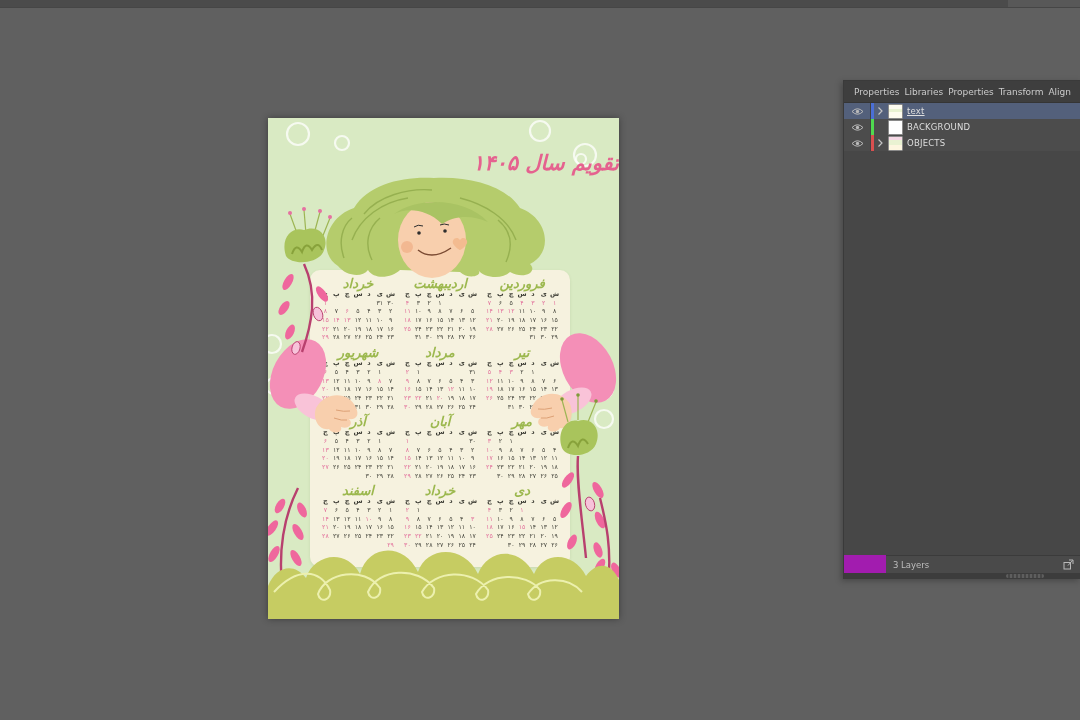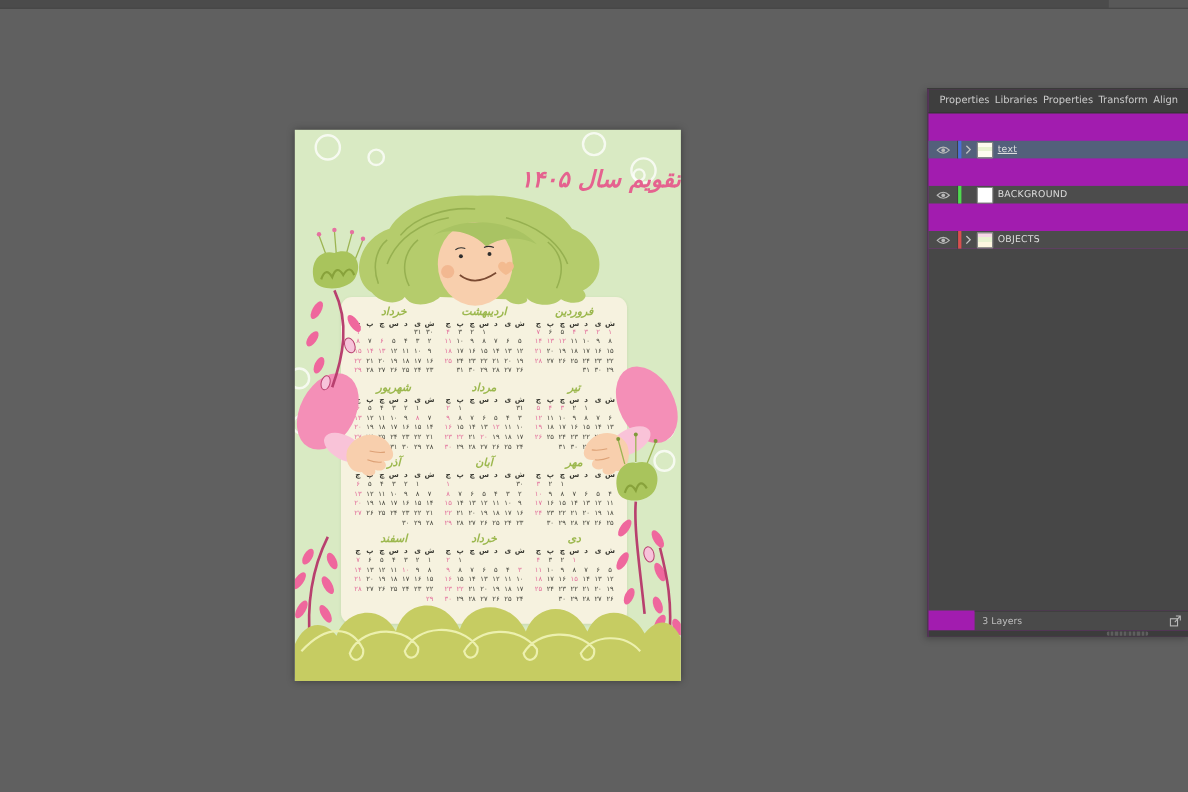--- a/index.html
+++ b/index.html
@@ -15,35 +15,35 @@
   #poster .layer-back{z-index:1;}
   #sheet{position:absolute;left:42px;top:152px;width:260px;height:297px;background:#f6f2df;border-radius:10px;z-index:2;box-shadow:0 1px 3px rgba(90,100,50,.12);}
   #poster .layer-front{z-index:3;pointer-events:none;}
   #poster-title{position:absolute;left:0;top:33px;width:100%;text-align:right;z-index:4;
     font-size:21px;font-weight:bold;font-style:italic;color:#e5628f;direction:rtl;letter-spacing:1px;}
 
   
   #calendar-grid{display:grid;grid-template-columns:repeat(3,1fr);direction:rtl;
     column-gap:6px;row-gap:6px;padding:9px 10px 6px 10px;}
   .month{width:76px;justify-self:center;}
-  .mname{font-size:10px;line-height:10px;height:10px;color:#9cb84e;text-align:center;font-style:italic;font-weight:bold;}
+  .mname{font-size:13px;line-height:10px;height:10px;color:#9cb84e;text-align:center;font-style:italic;font-weight:bold;}
   .mgrid{display:grid;grid-template-columns:repeat(7,1fr);direction:rtl;margin-top:1px;}
   .mgrid span{display:block;height:8.7px;line-height:8.7px;text-align:center;}
   .wd{font-size:6.6px;color:#3b3b33;font-weight:bold;}
   .dy{font-size:6.2px;color:#45453c;}
   .dy.hol{color:#e26f9b;}
 
   
   #panel{position:absolute;left:843px;top:80px;width:237px;height:498px;background:#a21caf;
     border-left:1px solid #3a3a3a;border-top:1px solid #3a3a3a;box-shadow:-2px 2px 6px rgba(0,0,0,.25);
     display:flex;flex-direction:column;}
   #panel-tabs{height:21px;background:#3e3e3e;display:flex;align-items:center;justify-content:space-between;
     padding:0 10px;border-bottom:1px solid #353535;}
   #panel-tabs span{font-size:9px;color:#cbcbcb;white-space:nowrap;cursor:default;}
-  .layer-row{height:16px;display:flex;align-items:center;background:#4c4c4c;position:relative;margin-top:25px;}
+  .layer-row{height:16px;display:flex;align-items:center;background:#4c4c4c;position:relative;}
   .layer-row.selected{background:#53607b;}
   .eye-cell{width:26px;height:16px;display:flex;align-items:center;justify-content:center;border-right:1px solid #414141;}
   .color-bar{width:3px;height:16px;}
   .tw{width:12px;display:flex;align-items:center;justify-content:center;}
   .thumb{width:13px;height:13px;background:#fff;border:1px solid #8a8a8a;border-radius:1px;margin:0 4px 0 2px;}
   .thumb.art1{background:linear-gradient(180deg,#fdfbef 0 30%,#e9f2d2 30% 55%,#fdfbef 55% 100%);}
   .thumb.art2{background:linear-gradient(180deg,#f6d9e6 0 25%,#e9f2d2 25% 60%,#fdf6e0 60% 100%);}
   .layer-label{font-size:8.5px;color:#dedede;letter-spacing:.2px;}
   .layer-row.selected .layer-label{text-decoration:underline;}
   #panel-body{flex:1;background:#474747;}

